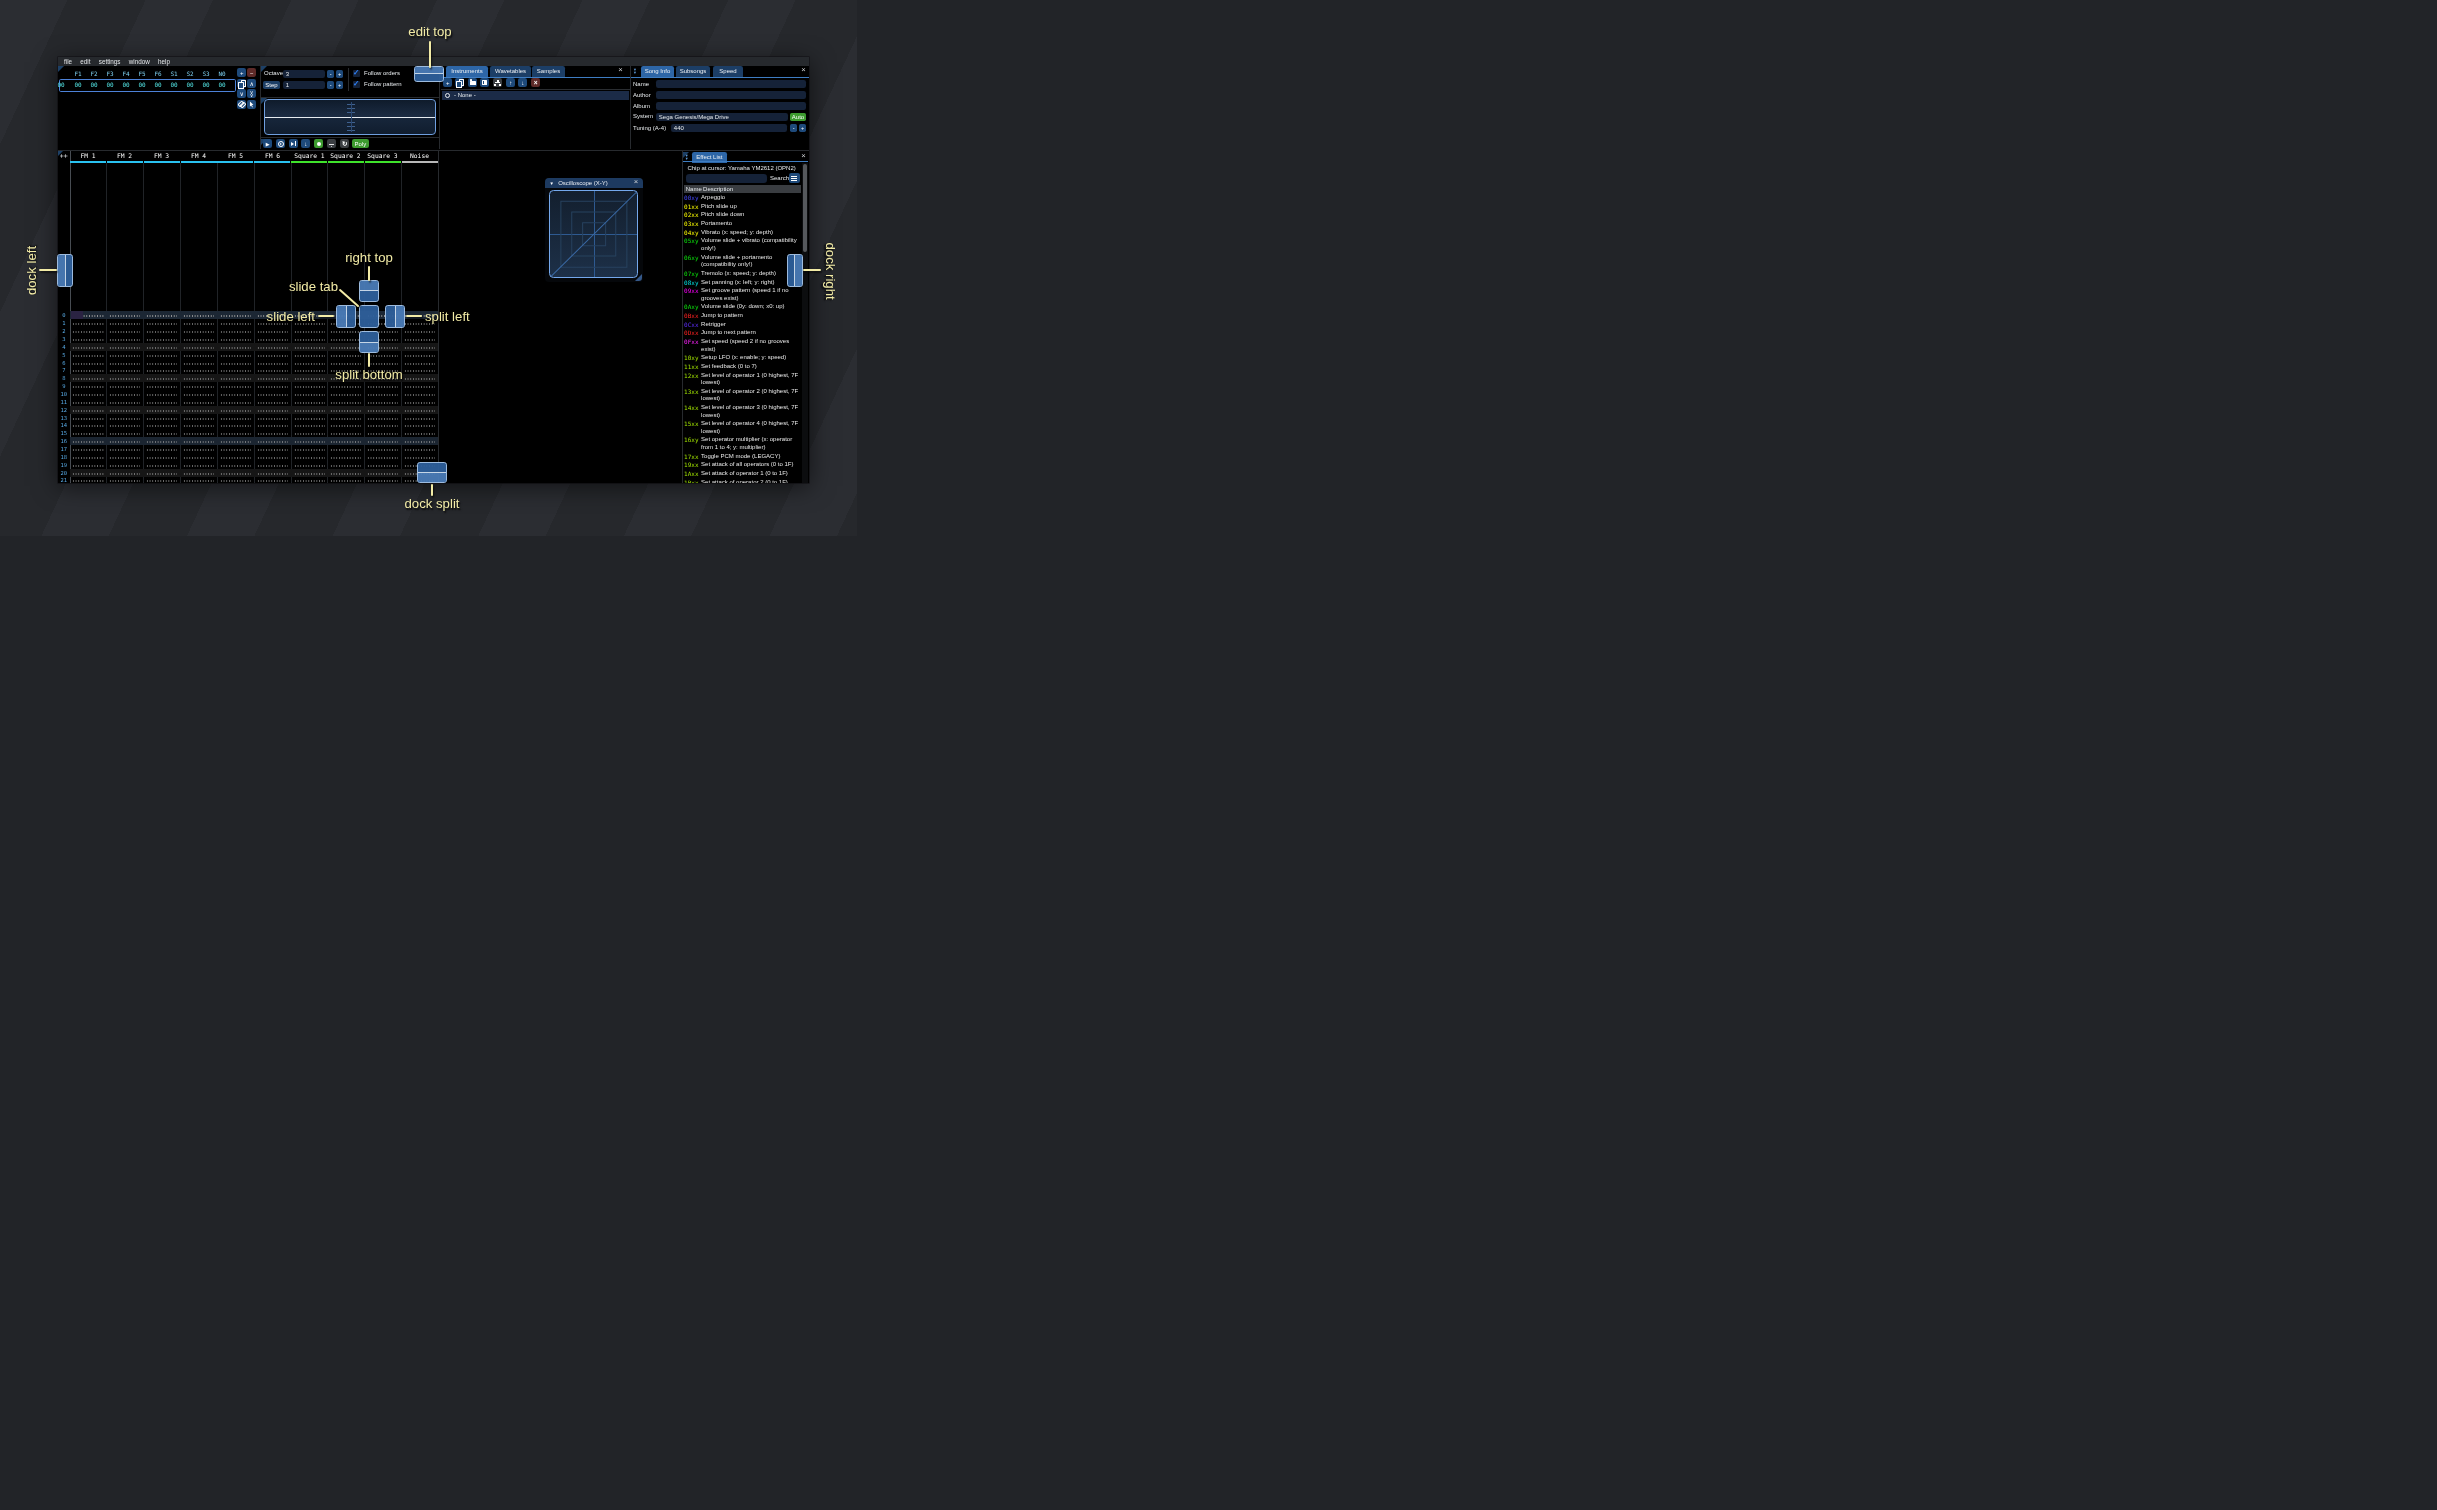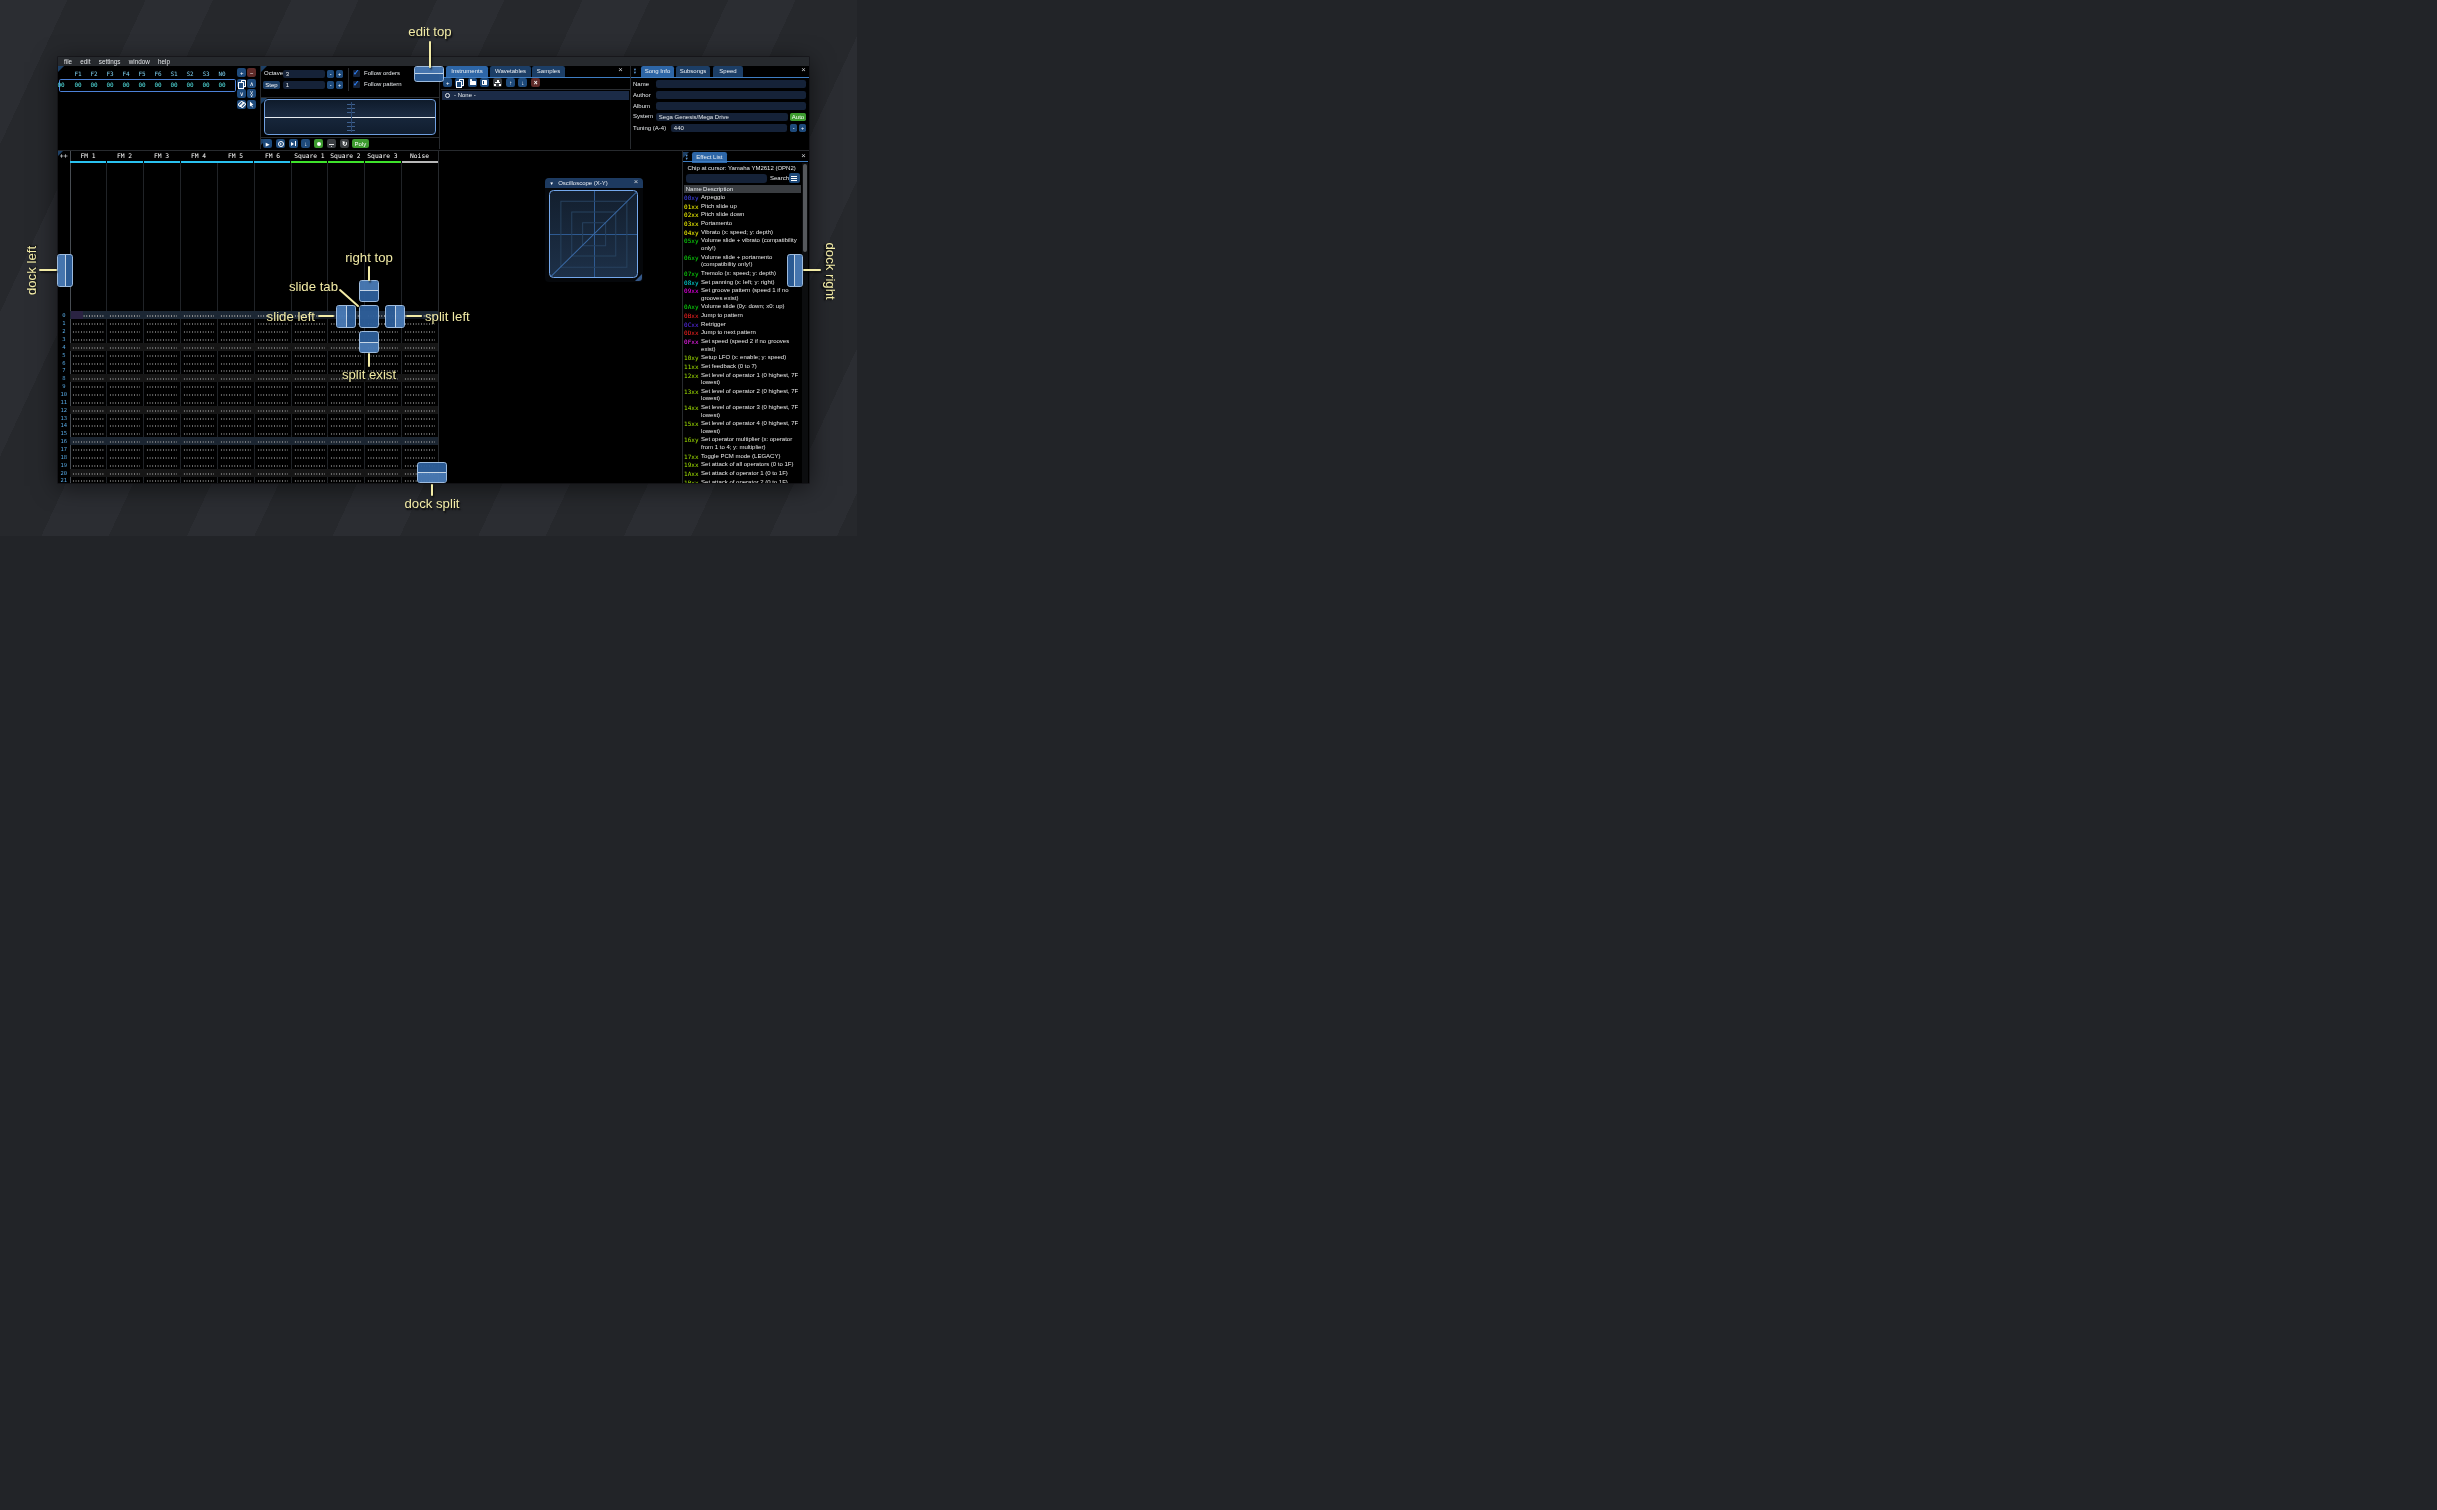--- a/index.html
+++ b/index.html
@@ -1313,15 +1313,15 @@
     <div class="lt" style="right:0;top:0;bottom:0;width:50%;"></div>
     <div class="dv" style="right:50%;top:0;bottom:0;width:0.6px;"></div>
   </div>
   <div class="oline" style="left:406px;top:315px;width:16px;height:2.2px;"></div>
   <div class="olabel" style="left:425px;top:309px;">split left</div>
   <div class="dockbtn" style="left:359px;top:331px;width:20.4px;height:21.5px;">
     <div class="lt" style="left:0;right:0;bottom:0;height:48%;"></div>
     <div class="dv" style="left:0;right:0;top:51%;height:0.6px;"></div>
   </div>
   <div class="oline" style="left:368px;top:353px;width:2.2px;height:14.4px;"></div>
-  <div class="olabel" style="left:369px;top:367px;transform:translateX(-50%);">split exist</div>
+  <div class="olabel" style="left:369px;top:367px;transform:translateX(-50%);">split bottom</div>
 </div>
 
 
 </body></html>

